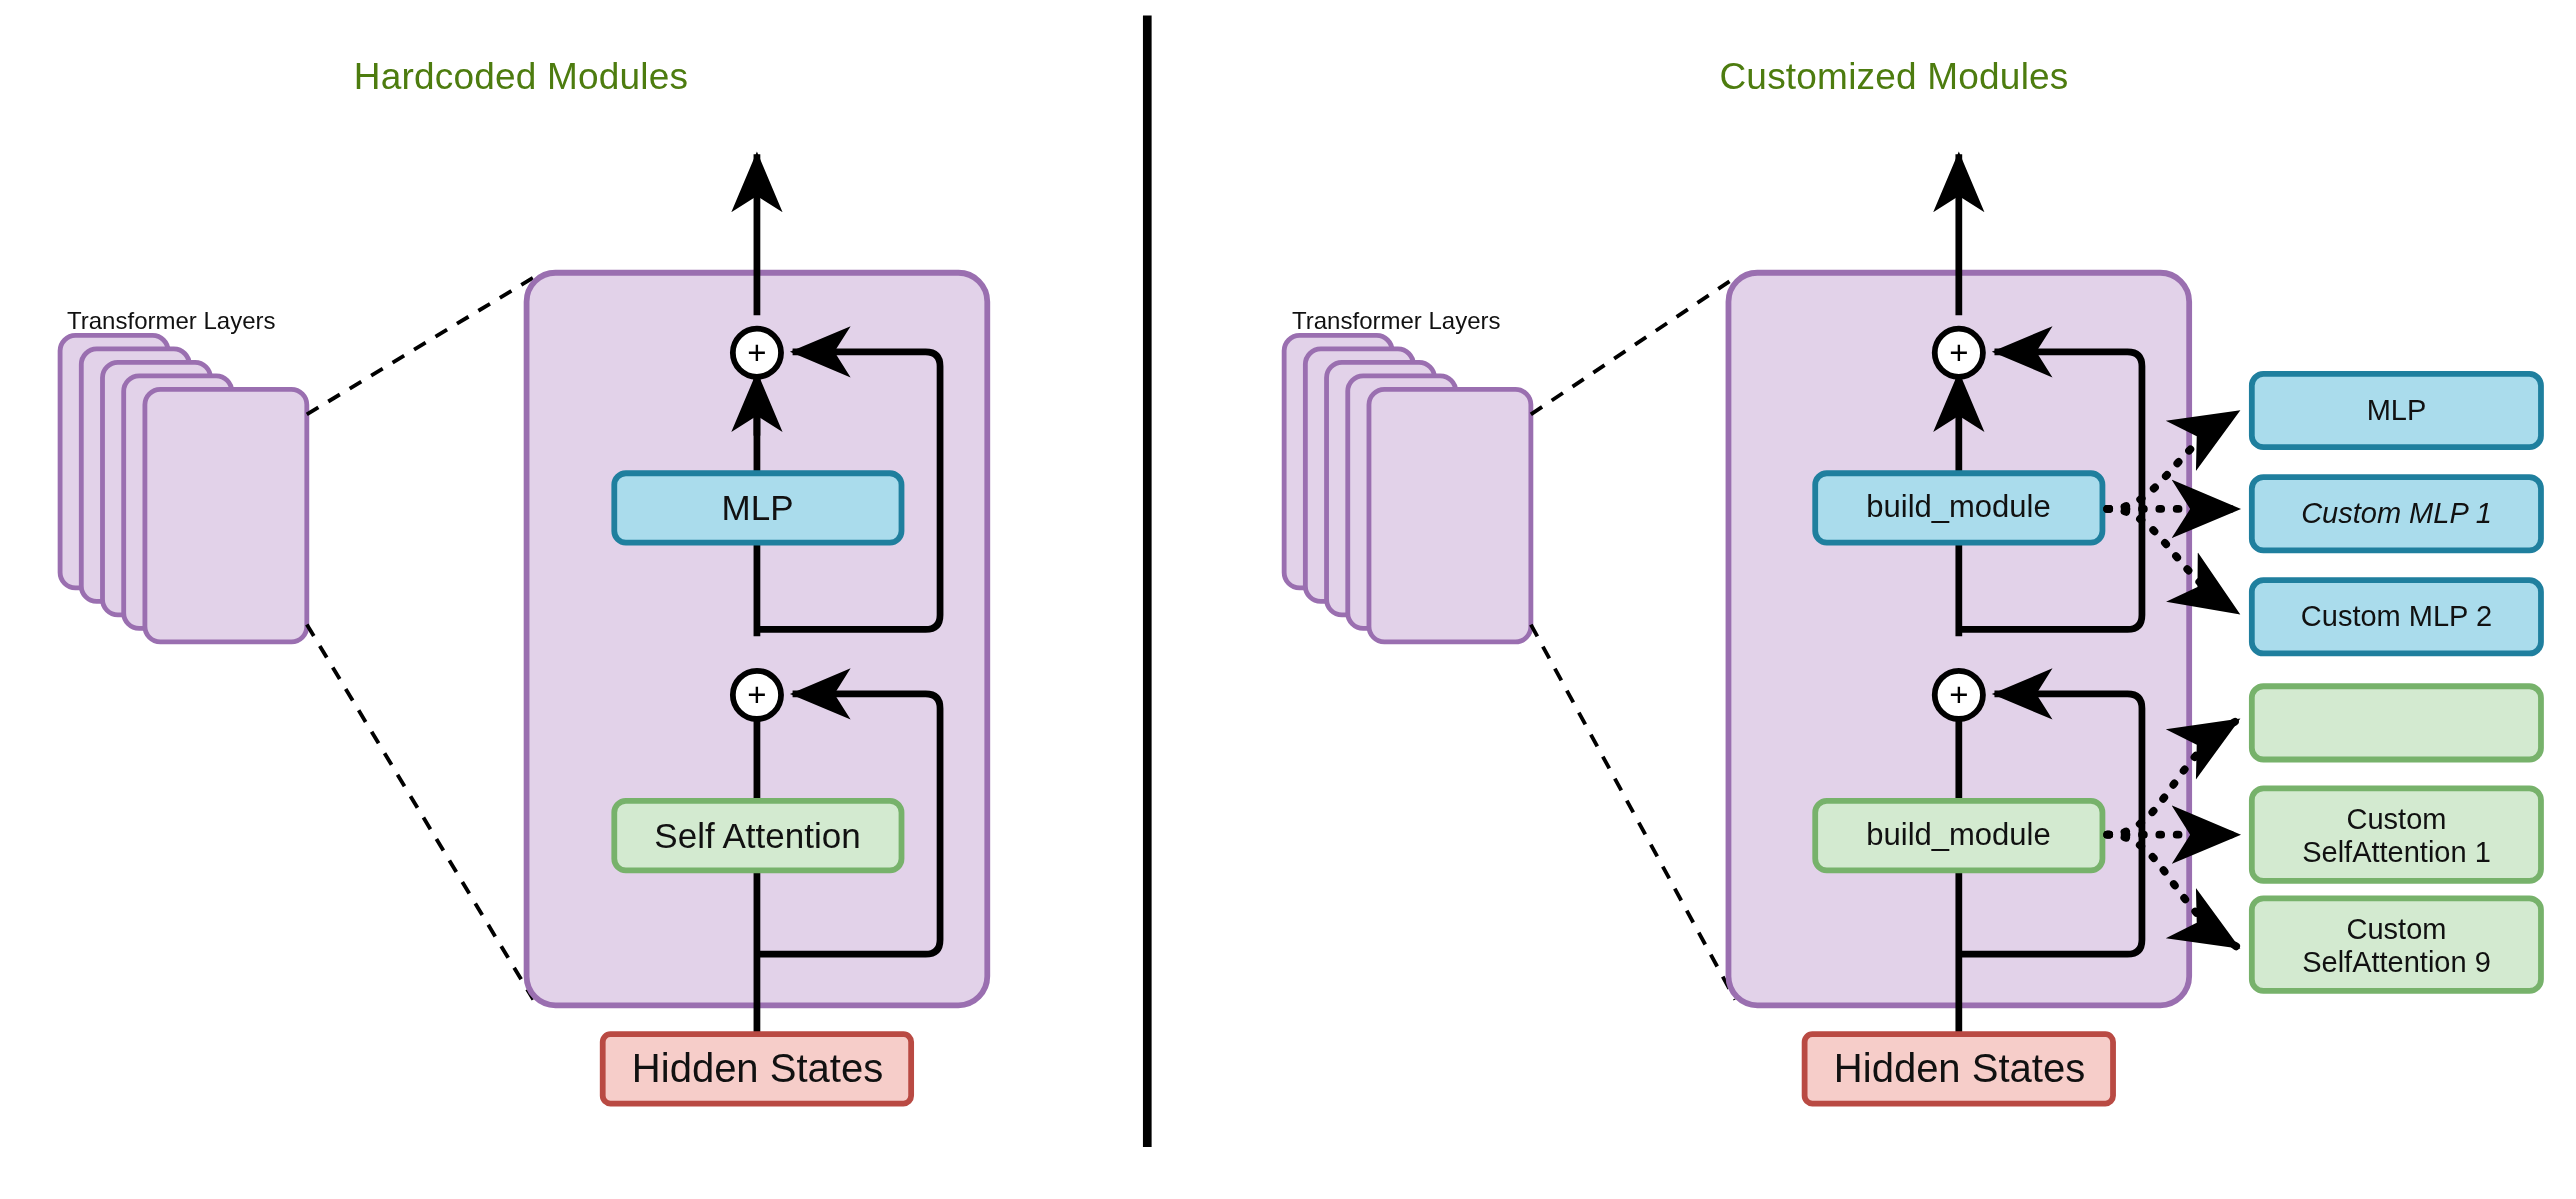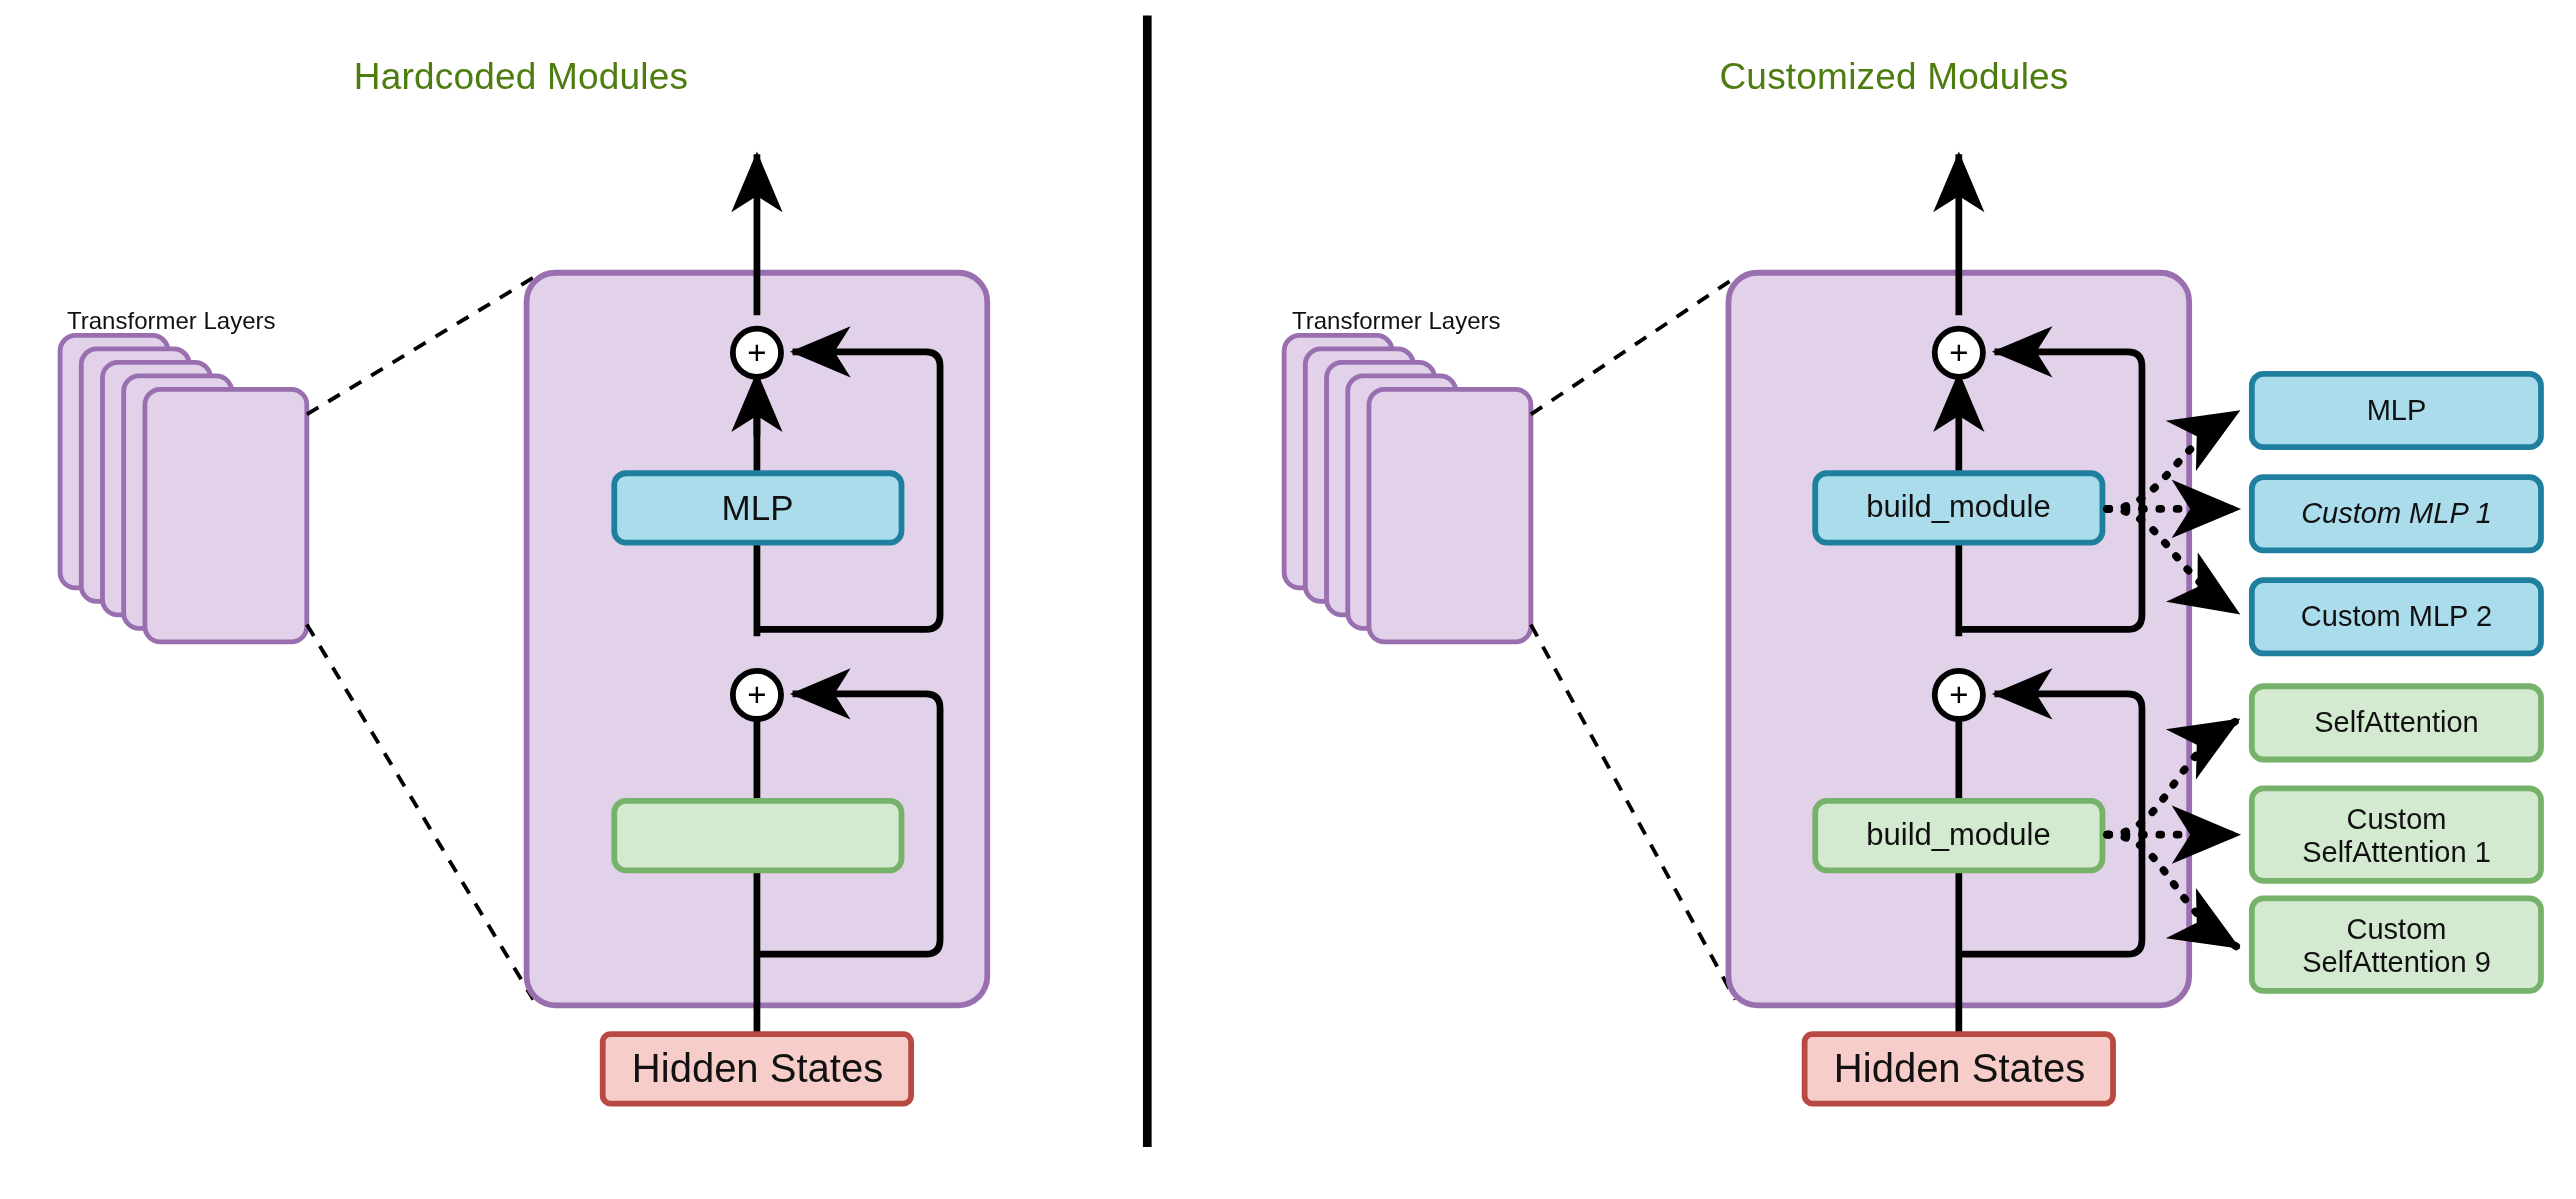--- a/index.html
+++ b/index.html
@@ -134,34 +134,34 @@
     </g>
   </svg>
 
   <div class="panel-title" id="title-left">Hardcoded Modules</div>
   <div class="panel-title" id="title-right">Customized Modules</div>
 
   <div class="stack-label" id="stack-label-left">Transformer Layers</div>
   <div class="stack-label" id="stack-label-right">Transformer Layers</div>
 
   <div class="node-label lbl-mlp" style="left:614px;top:473px;width:287px;height:69px;">MLP</div>
+  <div class="node-label lbl-sa" style="left:614px;top:801px;width:287px;height:69px;">Self Attention</div>
   <div class="node-label lbl-hs" style="left:603px;top:1034px;width:309px;height:69px;">Hidden States</div>
   <div class="plus-label" style="left:733px;top:329px;width:48px;height:48px;">+</div>
   <div class="plus-label" style="left:733px;top:671px;width:48px;height:48px;">+</div>
 
   <div class="node-label lbl-bm" style="left:1815px;top:473px;width:287px;height:69px;">build_module</div>
   <div class="node-label lbl-bm" style="left:1815px;top:801px;width:287px;height:69px;">build_module</div>
   <div class="node-label lbl-hs" style="left:1805px;top:1034px;width:309px;height:69px;">Hidden States</div>
   <div class="plus-label" style="left:1935px;top:329px;width:48px;height:48px;">+</div>
   <div class="plus-label" style="left:1935px;top:671px;width:48px;height:48px;">+</div>
 
   <div class="node-label lbl-mod" style="left:2252px;top:374px;width:289px;height:73px;">MLP</div>
   <div class="node-label lbl-mod" style="left:2252px;top:477px;width:289px;height:73px;font-style:italic;">Custom MLP 1</div>
   <div class="node-label lbl-mod" style="left:2252px;top:580px;width:289px;height:73px;">Custom MLP 2</div>
-  <div class="node-label lbl-mod" style="left:2252px;top:686px;width:289px;height:73px;">SelfAttention</div>
 
   <div class="node-label lbl-mod-2l" style="left:2252px;top:789px;width:289px;height:93px;flex-direction:column;">
     <span>Custom</span>
     <span>SelfAttention 1</span>
   </div>
   <div class="node-label lbl-mod-2l" style="left:2252px;top:899px;width:289px;height:93px;flex-direction:column;">
     <span>Custom</span>
     <span>SelfAttention 9</span>
   </div>
 

